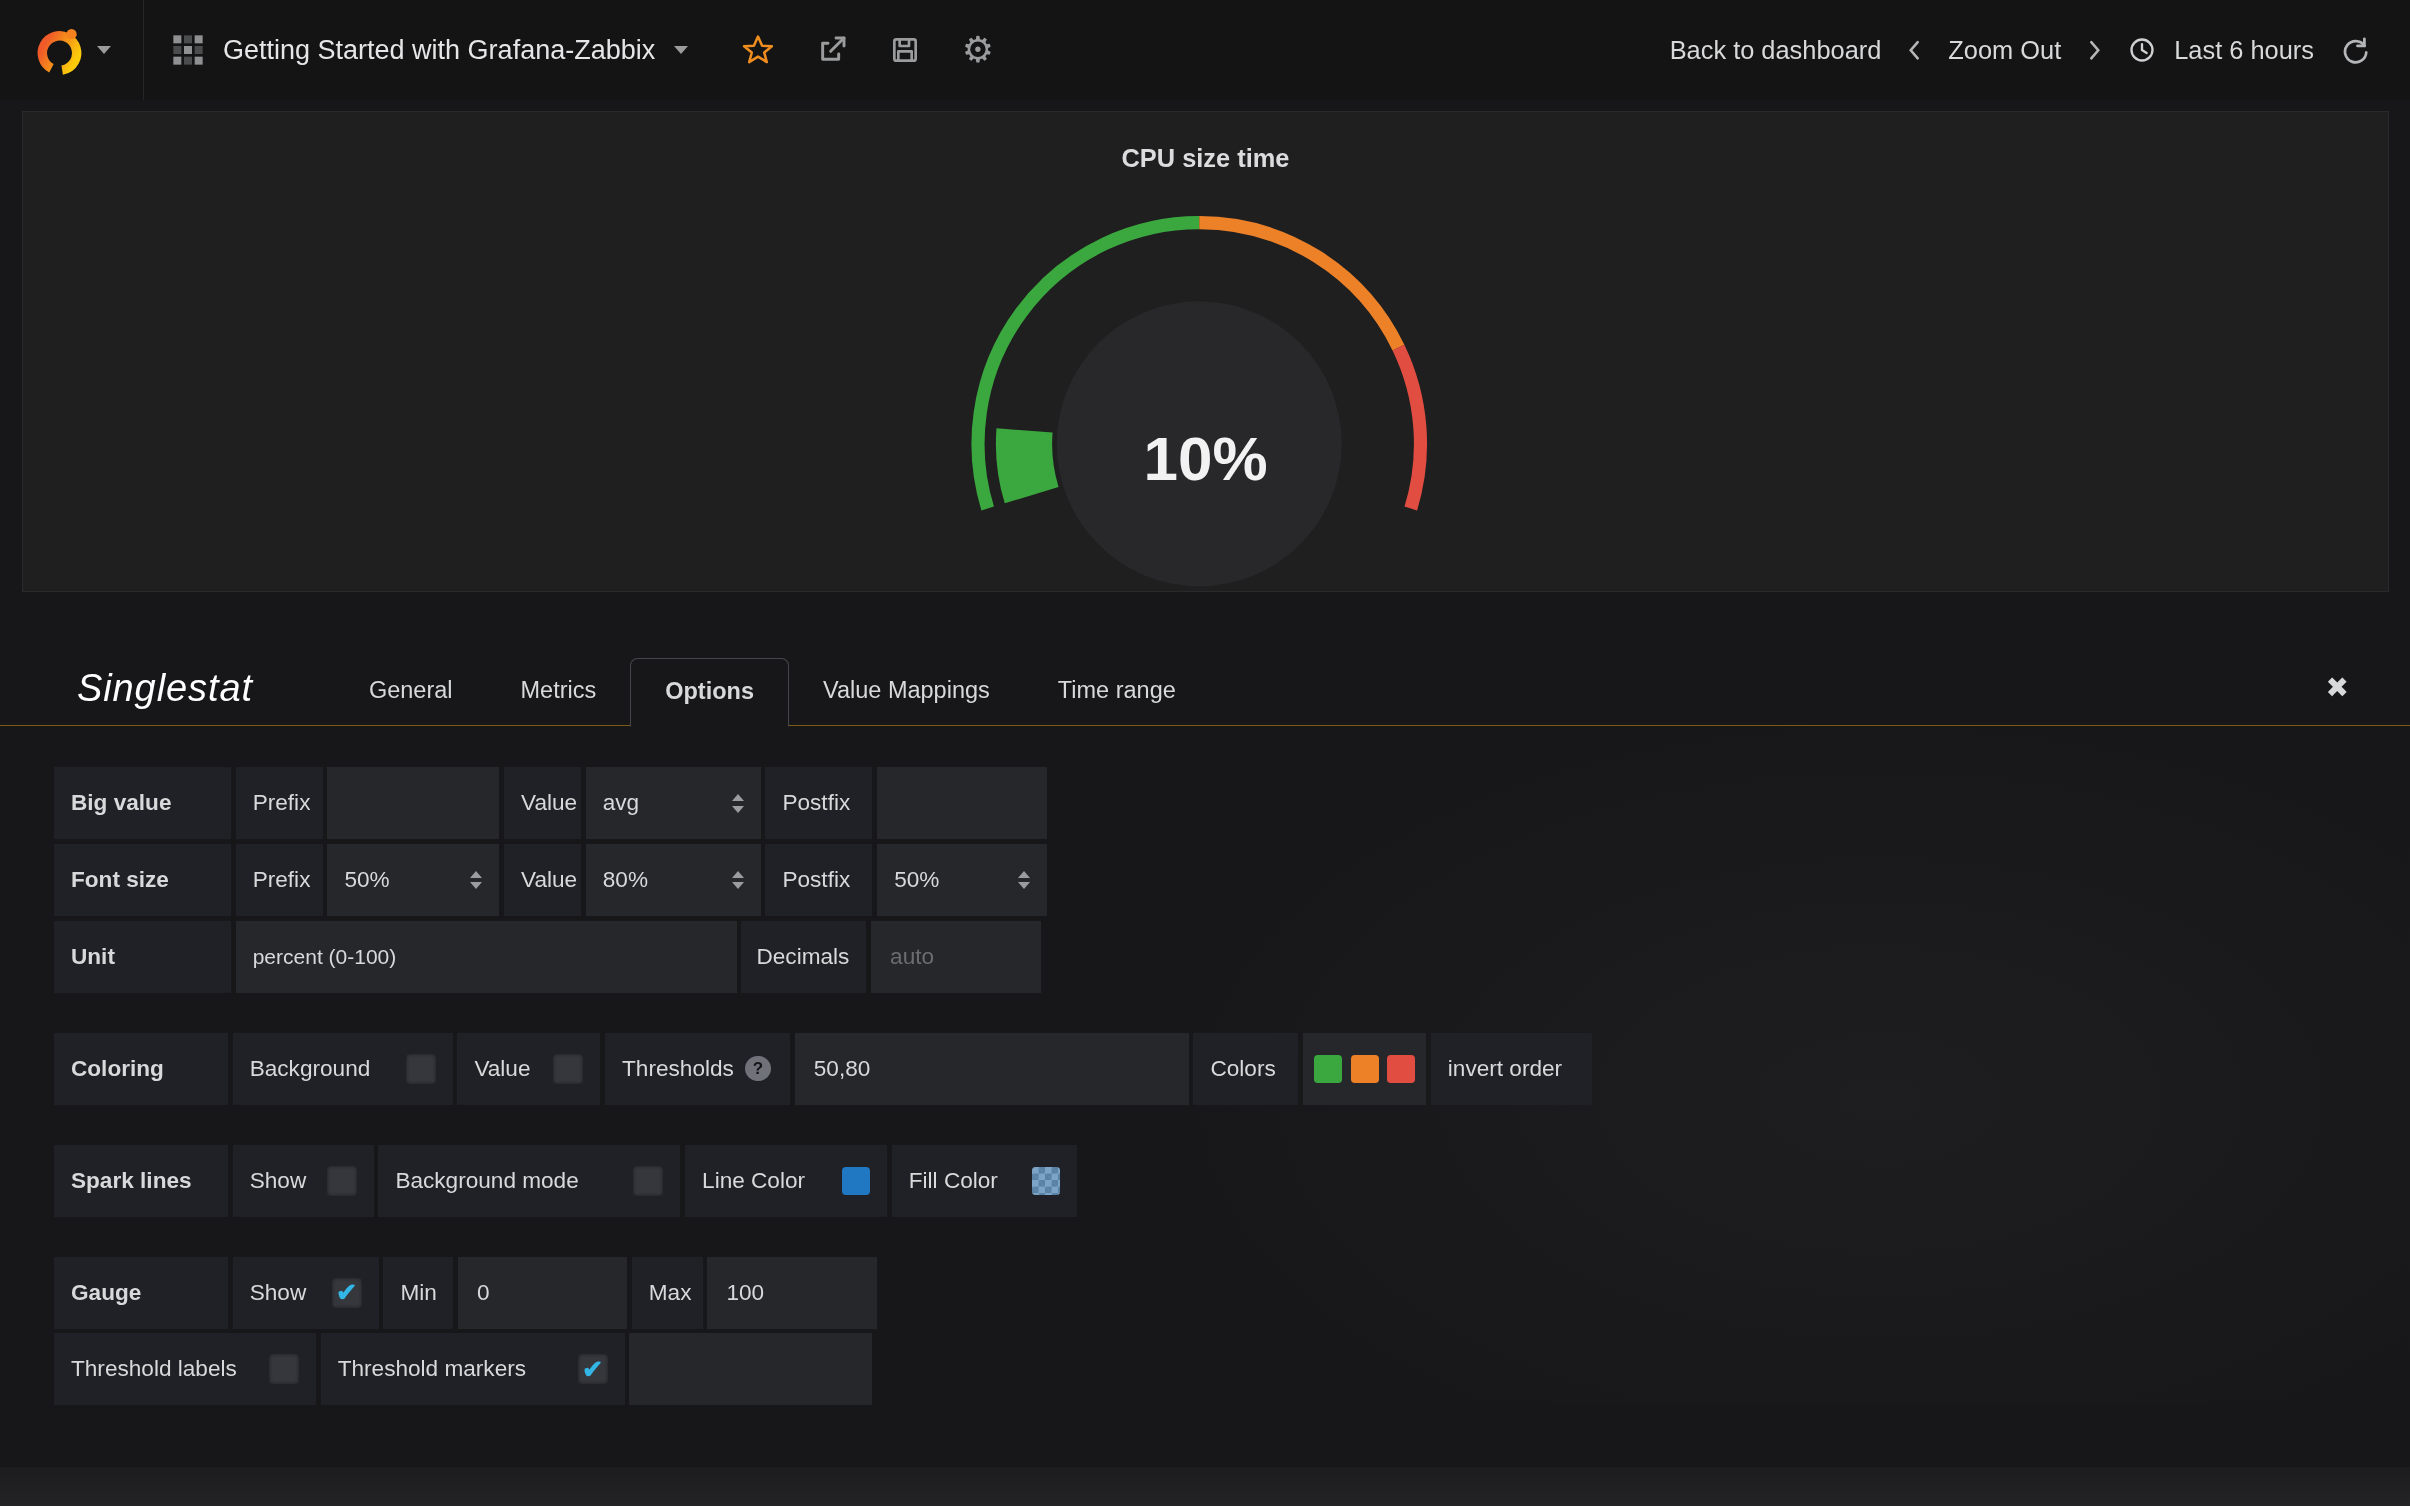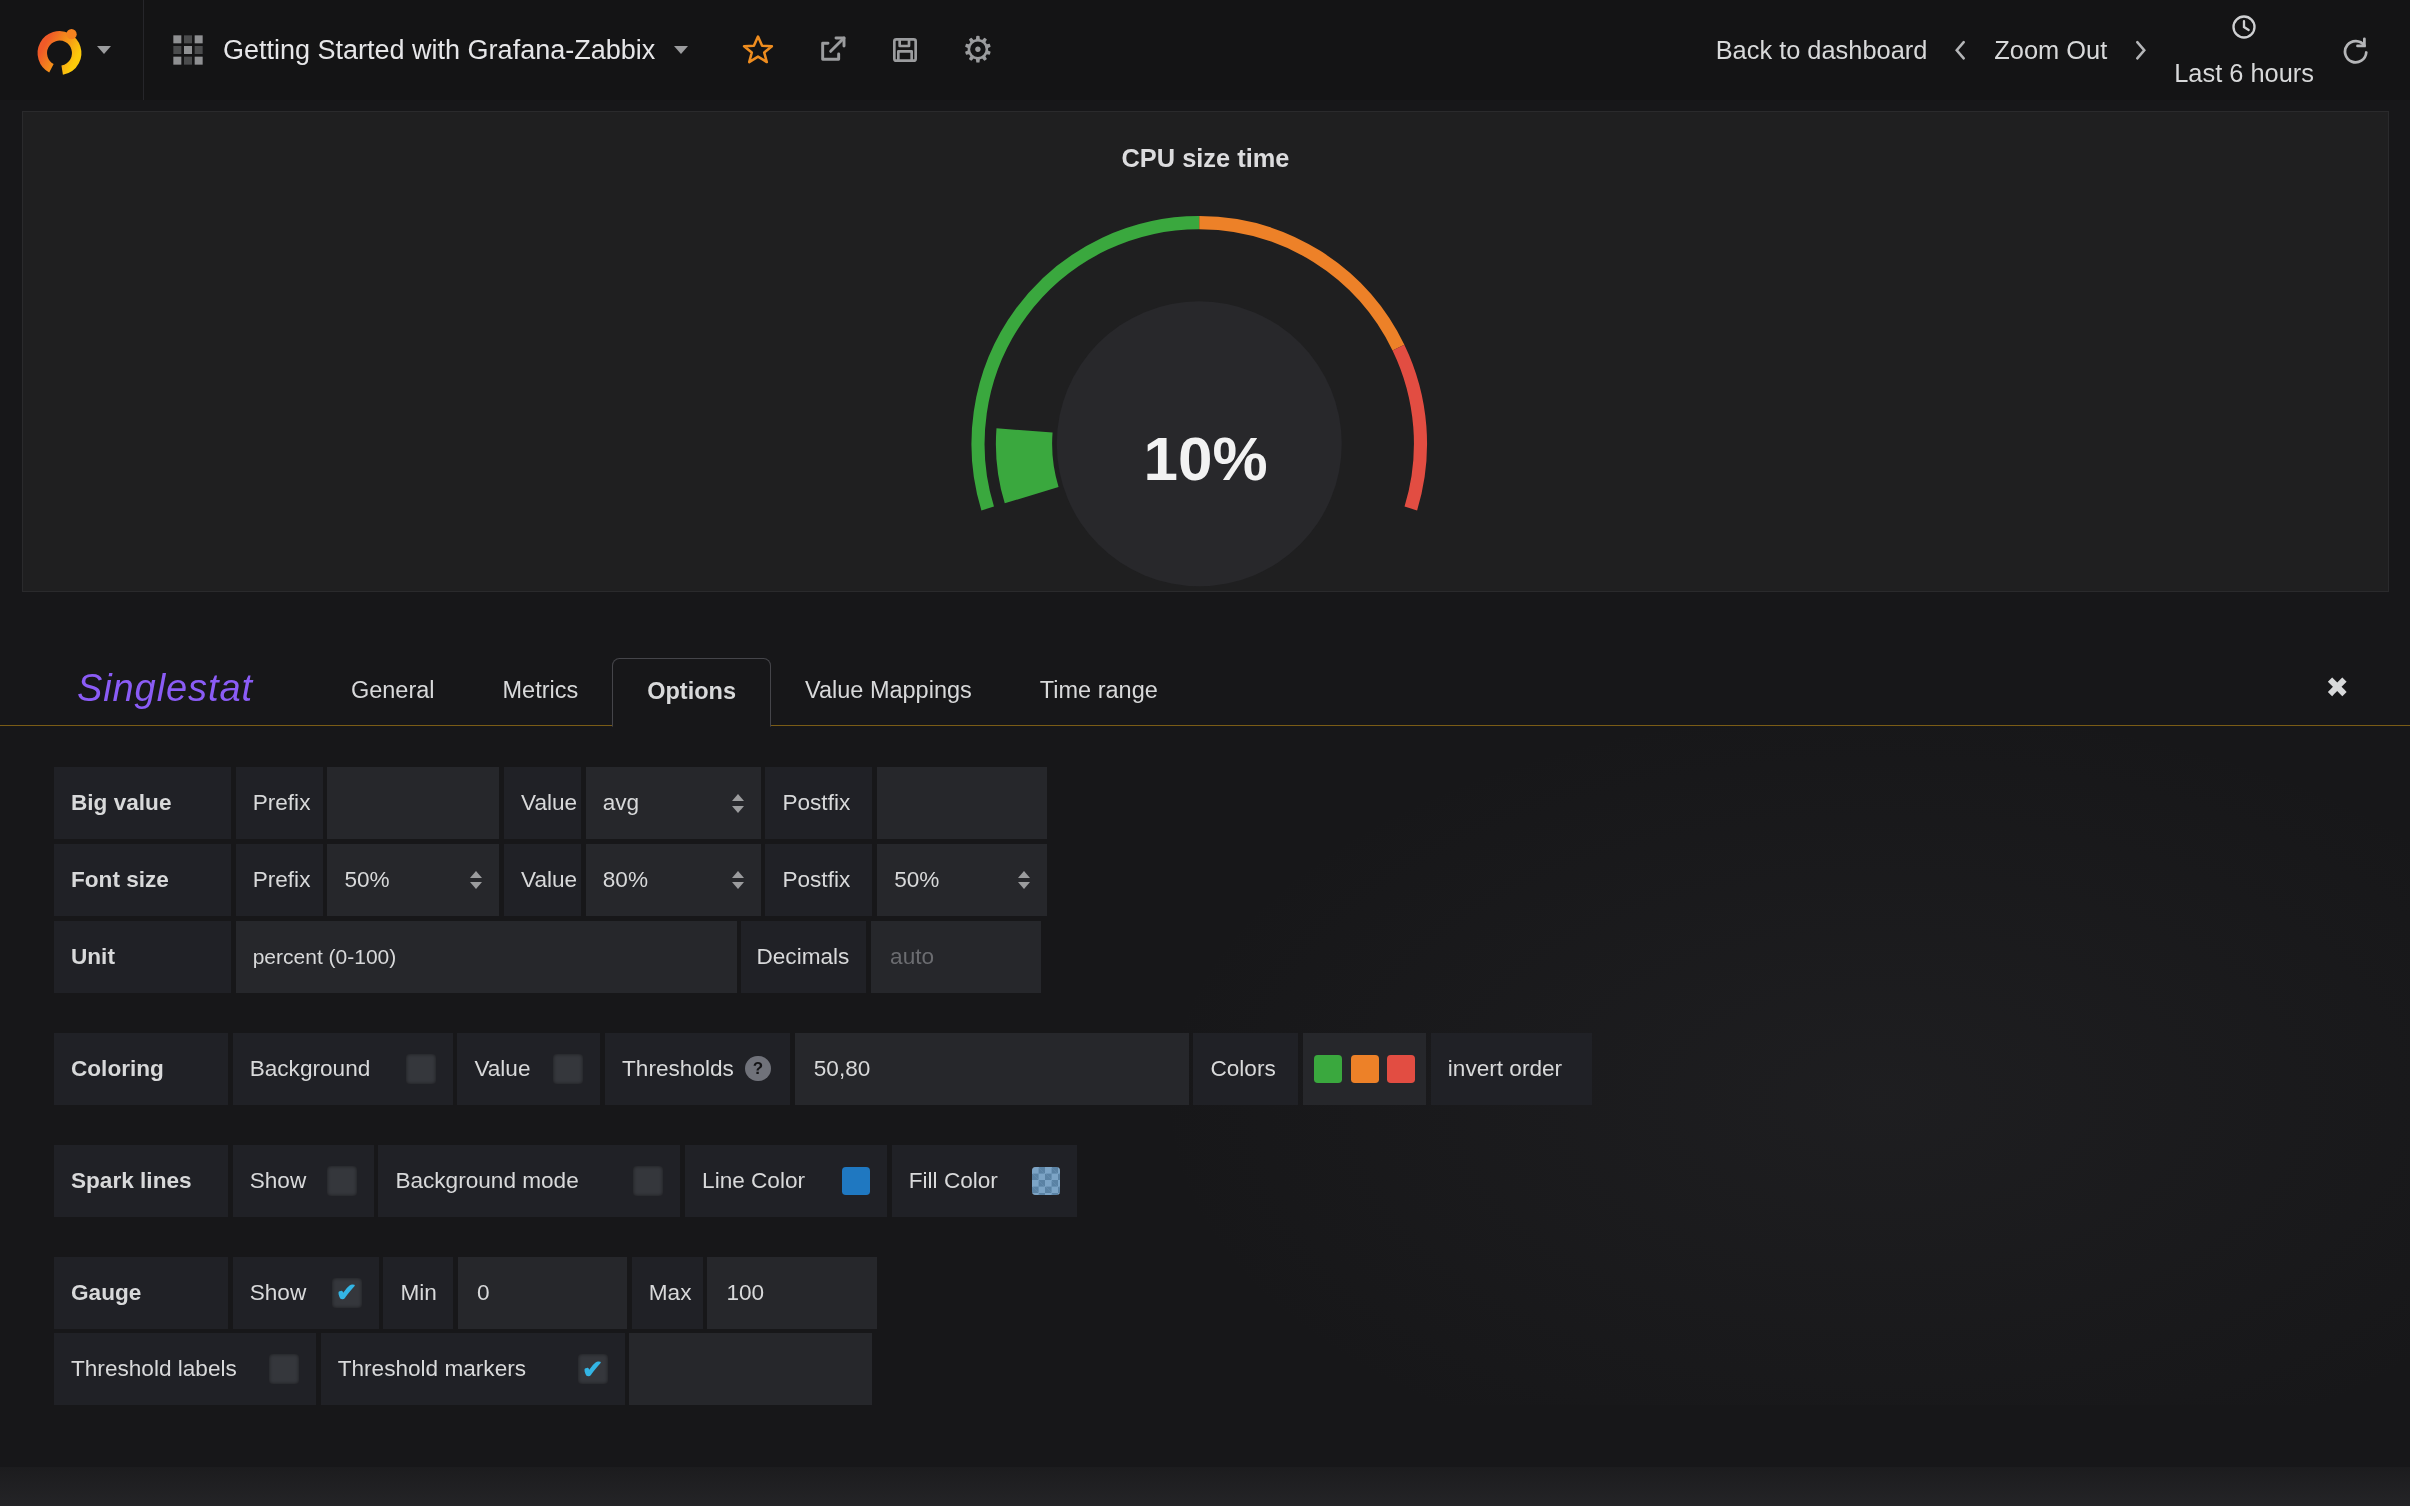--- a/index.html
+++ b/index.html
@@ -21,21 +21,21 @@
   .nav-right{margin-left:auto;display:flex;align-items:center;gap:26px;padding-right:41px;font-size:25.4px;color:#d8d9da;}
   .nav-right .txt{cursor:pointer;}
   .chev{display:flex;align-items:center;cursor:pointer;}
   
   .panel{position:relative;margin:11.3px 21.7px 0 21.7px;height:481px;background:#1f1f20;border:0.9px solid #2a2a2c;box-sizing:border-box;}
   .panel-title{position:absolute;top:32px;left:0;right:0;text-align:center;font-size:25.4px;font-weight:bold;color:#dcdcde;}
   #gauge-svg{position:absolute;left:0;top:0;width:100%;height:100%;}
   .gauge-value{position:absolute;top:311px;left:0;right:0;text-align:center;font-size:62px;font-weight:bold;color:#f2f2f2;}
   
   .editor-header{margin-top:66px;display:flex;align-items:flex-end;padding-left:77px;border-bottom:1.9px solid #7a5c16;position:relative;}
-  .singlestat-title{font-size:38px;font-style:italic;color:#8b5cf6;padding-bottom:15px;margin-right:64px;letter-spacing:0.9px;}
+  .singlestat-title{font-size:38px;font-style:italic;color:#ffffff;padding-bottom:15px;margin-right:82px;letter-spacing:0.9px;}
   .tabs{display:flex;align-items:flex-end;}
   .tab{font-size:23.5px;color:#d8d9da;padding:19px 34px 21px 34px;cursor:pointer;}
   .tab.active{border:0.9px solid #45454a;border-bottom:1.9px solid #171719;margin-bottom:-1.9px;border-radius:7.5px 7.5px 0 0;background:#171719;font-weight:bold;}
   .close-x{margin-left:auto;margin-right:62px;padding-bottom:21px;font-size:28px;color:#d8d9da;cursor:pointer;}
   
   .editor-body{padding:41px 0 0 54px;position:relative;
     background:radial-gradient(ellipse 1036px 565px at 78% 55%, rgba(90,90,96,0.10), transparent 70%);}
   .frow{display:flex;gap:4.7px;margin-bottom:4.7px;align-items:center;}
   .gap-top{margin-top:40px;}
   .cell{flex:none;height:72px;display:flex;align-items:center;background:#202126;padding:0 17px;box-sizing:border-box;font-size:22.6px;color:#d8d9da;}
@@ -130,21 +130,21 @@
       <svg class="icon" width="15" height="24.5" viewBox="0 0 14 22" fill="none" stroke="#b5b6b8" stroke-width="2.4" stroke-linecap="round">
           <polyline points="10 3.5 3.5 11 10 18.5"></polyline>
         </svg>
     </span>
     <span class="txt">Zoom Out</span>
     <span class="chev">
       <svg class="icon" width="15" height="24.5" viewBox="0 0 14 22" fill="none" stroke="#b5b6b8" stroke-width="2.4" stroke-linecap="round">
           <polyline points="4 3.5 10.5 11 4 18.5"></polyline>
         </svg>
     </span>
-    <span class="chev" style="gap:18px;flex-direction:column;">
+    <span class="chev" style="gap:18px;">
       <svg class="icon" width="28" height="28" viewBox="0 0 24 24" fill="none" stroke="#cfd0d2" stroke-width="2" stroke-linecap="round">
         <circle cx="12" cy="12" r="9"></circle>
           <path d="M12 7 v5 l4 2.5"></path>
       </svg>
       <span class="txt">Last 6 hours</span>
     </span>
     <span class="chev">
       <svg class="icon" width="30" height="30" viewBox="0 0 24 24" fill="none" stroke="#b5b6b8" stroke-width="2.2" stroke-linecap="round">
         <path d="M19.5 8.5 A8.5 8.5 0 1 0 21 14"></path>
           <polyline points="19.5 3 19.5 8.7 14 8.7"></polyline>

